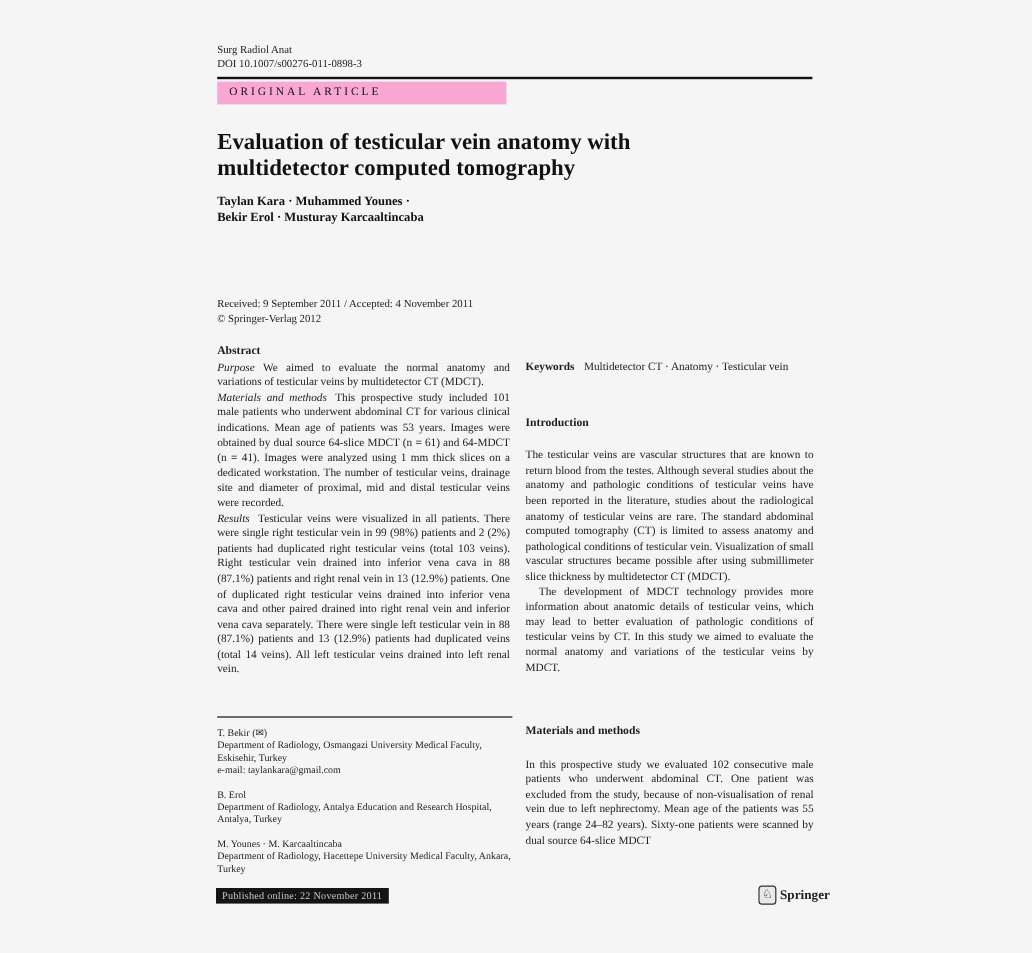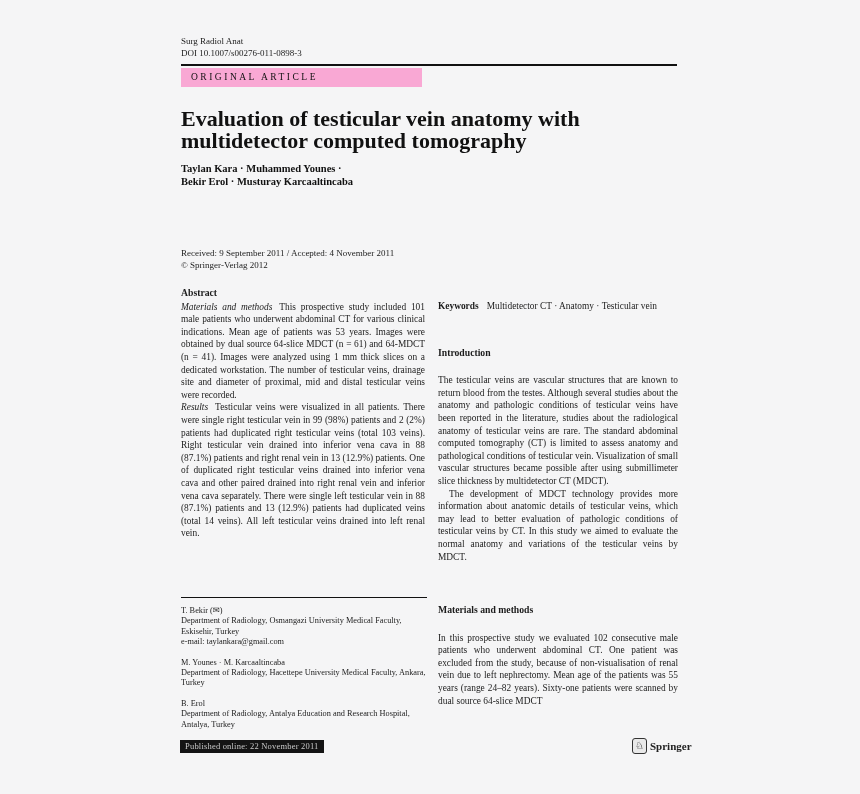--- a/index.html
+++ b/index.html
@@ -14,21 +14,21 @@
   
   .journal-block{left:181px;top:36px;font-size:9px;line-height:11.5px;}
   .rule-thick{left:181px;top:64px;width:496px;height:2px;background:#111;}
   .banner{
     left:181px;top:68px;width:241px;height:19px;background:#f9a8d4;
     font-size:9.5px;letter-spacing:2.5px;line-height:19px;
     padding-left:10px;box-sizing:border-box;color:#111;
   }
   .title{
     left:181px;top:108px;width:450px;
-    font-size:22px;font-weight:bold;line-height:22px;color:#111;
+    font-size:19px;font-weight:bold;line-height:22px;color:#111;
   }
   .authors{left:181px;top:162px;font-size:10.5px;font-weight:bold;line-height:13px;color:#111;}
   .received{left:181px;top:248px;font-size:9px;line-height:11.5px;}
   
   .col{position:absolute;top:287px;font-size:9.4px;line-height:12.6px;text-align:justify;}
   .col-left{left:181px;width:244px;}
   .col-right{left:438px;width:240px;}
   .para{margin:0;}
   .runin{font-style:italic;margin-right:7px;}
   .abstract-head{font-weight:bold;font-size:9.7px;margin:0 0 1px 0;text-align:left;}
@@ -72,20 +72,21 @@
   <div>Bekir Erol · Musturay Karcaaltincaba</div>
 </div>
 
 <div class="abs received">
   <div>Received: 9 September 2011 / Accepted: 4 November 2011</div>
   <div>© Springer-Verlag 2012</div>
 </div>
 
 <div class="abs col col-left">
   <p class="abstract-head">Abstract</p>
+  <p class="para"><span class="runin">Purpose</span><span>We aimed to evaluate the normal anatomy and variations of testicular veins by multidetector CT (MDCT).</span></p>
   <p class="para"><span class="runin">Materials and methods</span><span>This prospective study included 101 male patients who underwent abdominal CT for various clinical indications. Mean age of patients was 53 years. Images were obtained by dual source 64-slice MDCT (n = 61) and 64-MDCT (n = 41). Images were analyzed using 1 mm thick slices on a dedicated workstation. The number of testicular veins, drainage site and diameter of proximal, mid and distal testicular veins were recorded.</span></p>
   <p class="para"><span class="runin">Results</span><span>Testicular veins were visualized in all patients. There were single right testicular vein in 99 (98%) patients and 2 (2%) patients had duplicated right testicular veins (total 103 veins). Right testicular vein drained into inferior vena cava in 88 (87.1%) patients and right renal vein in 13 (12.9%) patients. One of duplicated right testicular veins drained into inferior vena cava and other paired drained into right renal vein and inferior vena cava separately. There were single left testicular vein in 88 (87.1%) patients and 13 (12.9%) patients had duplicated veins (total 14 veins). All left testicular veins drained into left renal vein.</span></p>
 </div>
 
 <div class="abs col col-right">
   <p class="para kw-line"><span class="kw-label">Keywords</span><span>Multidetector CT · Anatomy · Testicular vein</span></p>
 
   <p class="sec-head intro-gap">Introduction</p>
   <p class="para head-gap">The testicular veins are vascular structures that are known to return blood from the testes. Although several studies about the anatomy and pathologic conditions of testicular veins have been reported in the literature, studies about the radiological anatomy of testicular veins are rare. The standard abdominal computed tomography (CT) is limited to assess anatomy and pathological conditions of testicular vein. Visualization of small vascular structures became possible after using submillimeter slice thickness by multidetector CT (MDCT).</p>
   <p class="para indent">The development of MDCT technology provides more information about anatomic details of testicular veins, which may lead to better evaluation of pathologic conditions of testicular veins by CT. In this study we aimed to evaluate the normal anatomy and variations of the testicular veins by MDCT.</p>
@@ -95,26 +96,26 @@
 </div>
 
 <div class="abs footnotes">
   <div class="fn-rule"></div>
   <div class="fn-block">
     <div>T. Bekir (✉)</div>
     <div>Department of Radiology, Osmangazi University Medical Faculty, Eskisehir, Turkey</div>
     <div>e-mail: taylankara@gmail.com</div>
   </div>
   <div class="fn-block">
+    <div>B. Erol</div>
+    <div>Department of Radiology, Antalya Education and Research Hospital, Antalya, Turkey</div>
+  </div>
+  <div class="fn-block">
     <div>M. Younes · M. Karcaaltincaba</div>
     <div>Department of Radiology, Hacettepe University Medical Faculty, Ankara, Turkey</div>
-  </div>
-  <div class="fn-block">
-    <div>B. Erol</div>
-    <div>Department of Radiology, Antalya Education and Research Hospital, Antalya, Turkey</div>
   </div>
 </div>
 
 <div class="abs pub-badge">Published online: 22 November 2011</div>
 <div class="abs springer">
   <span class="springer-mark">♘</span>
   <span class="springer-word">Springer</span>
 </div>
 
 </body></html>

